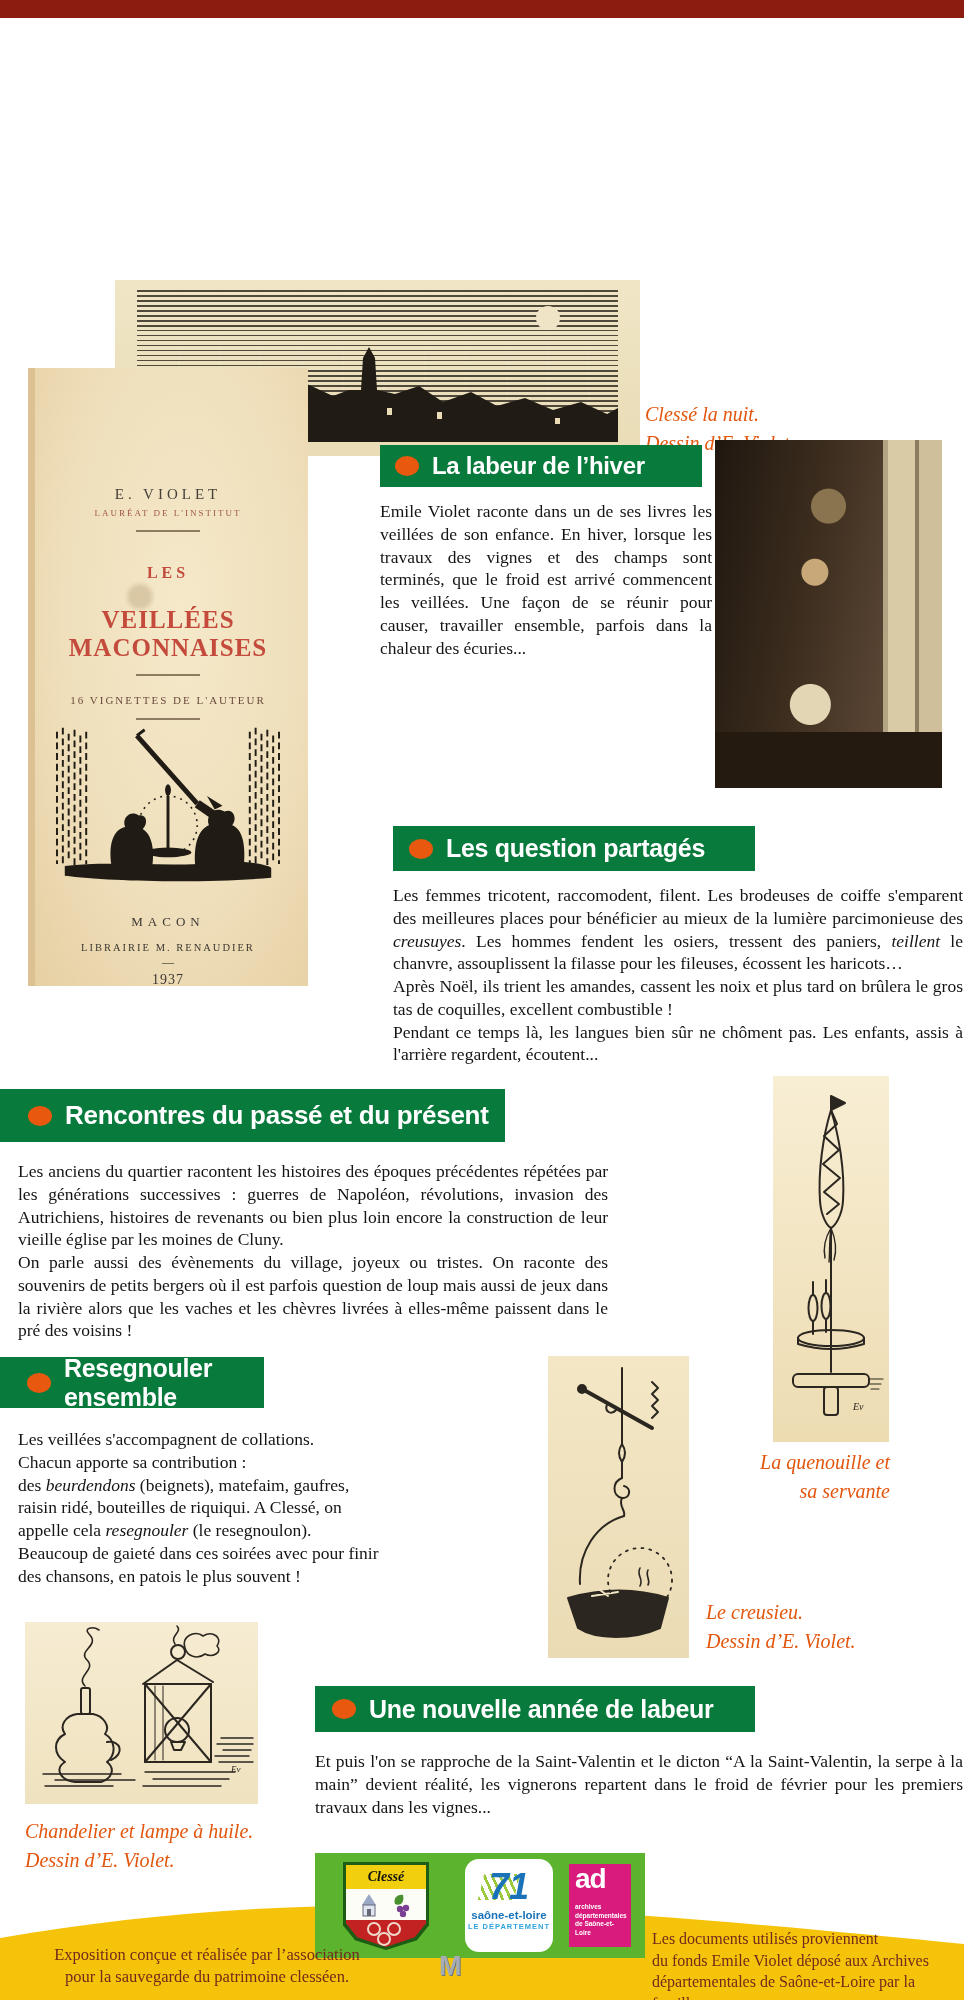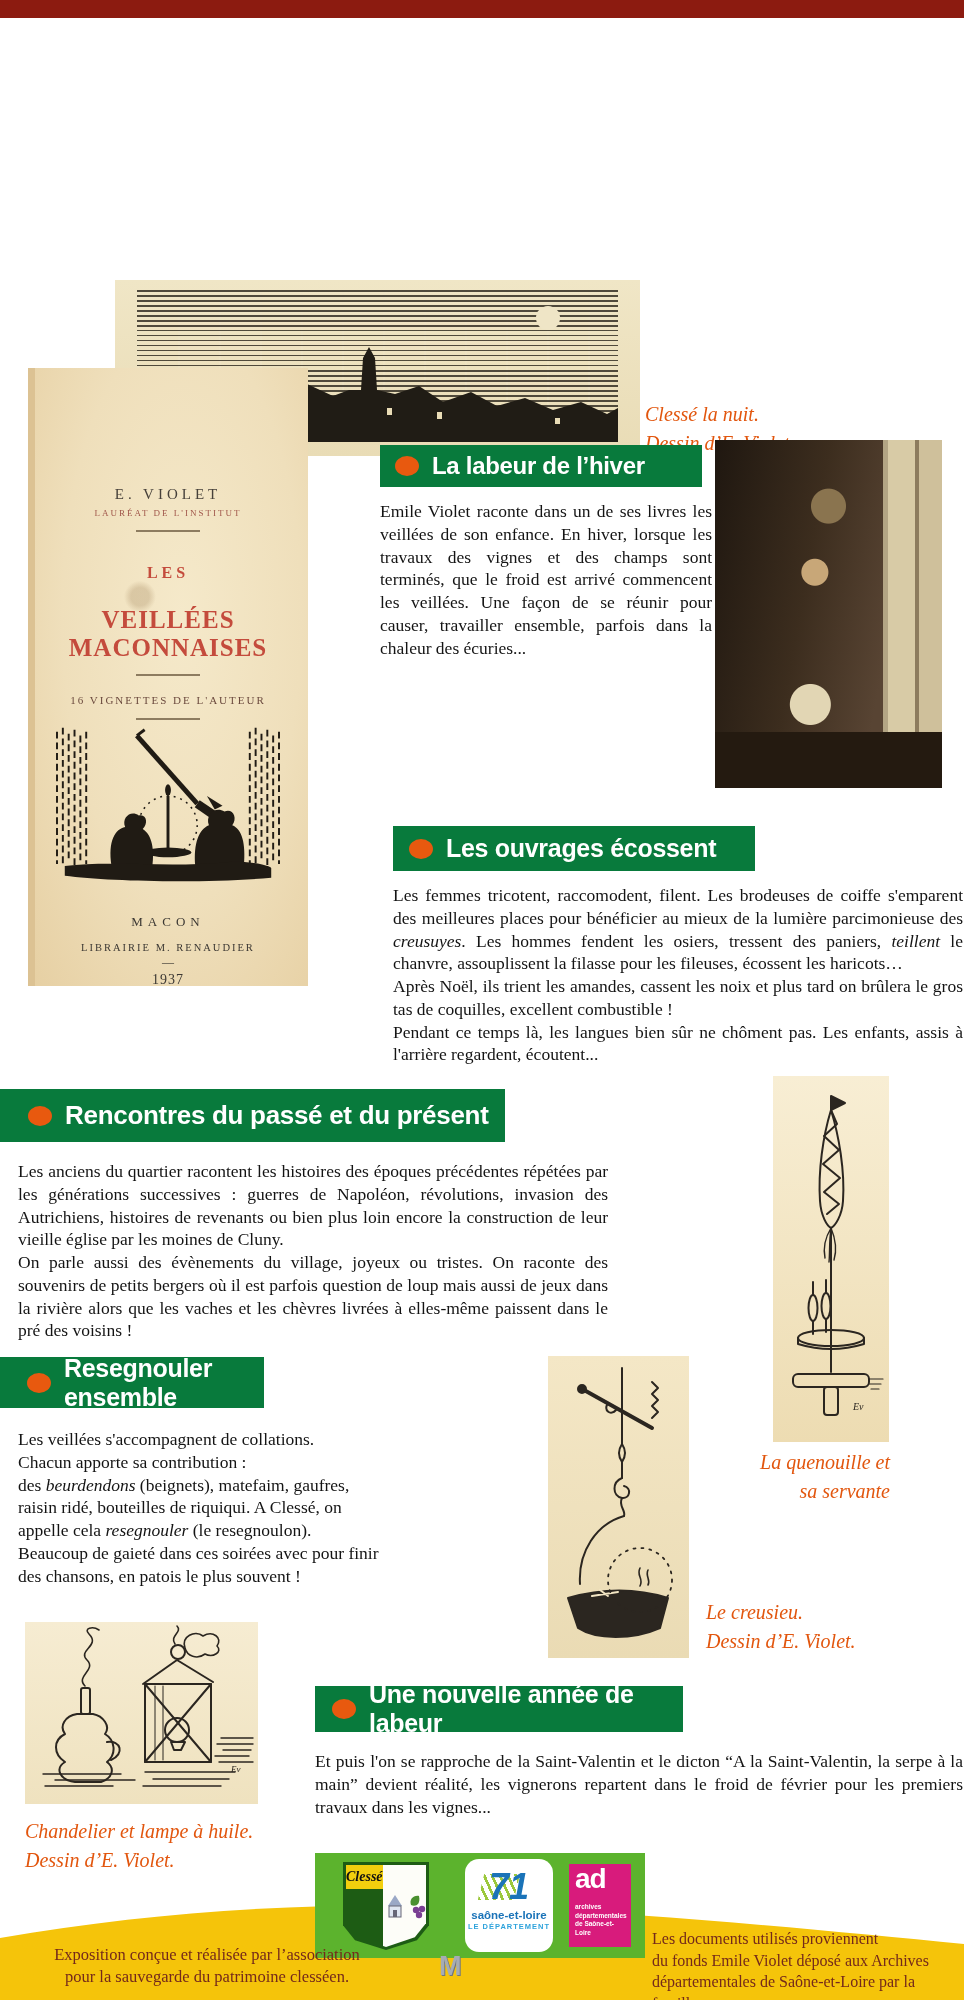--- a/index.html
+++ b/index.html
@@ -68,21 +68,21 @@
   .b-year{margin-top:2px;font-size:14px;letter-spacing:1px;}
 
   
   .banner{position:absolute;background:var(--banner-green);color:#fff;display:flex;align-items:center;
           font-family:"Liberation Sans",sans-serif;font-weight:bold;letter-spacing:-0.3px;}
   .bdot{width:24px;height:20px;border-radius:50%;background:var(--accent-orange);margin-right:13px;flex:none;}
   .banner-chaleur{left:380px;top:445px;width:322px;height:42px;padding-left:15px;font-size:24px;}
   .banner-ouvrages{left:393px;top:826px;width:362px;height:45px;padding-left:16px;font-size:25px;}
   .banner-rencontres{left:0;top:1089px;width:505px;height:53px;padding-left:28px;font-size:26px;}
   .banner-resegnouler{left:0;top:1357px;width:264px;height:51px;padding-left:27px;font-size:25px;}
-  .banner-labeur{left:315px;top:1686px;width:368px;height:46px;padding-left:17px;font-size:25px;}
+  .banner-labeur{left:315px;top:1686px;width:440px;height:46px;padding-left:17px;font-size:25px;}
 
   
   .body-text{position:absolute;margin:0;font-size:17.5px;line-height:1.3;color:#141414;
              text-align:justify;white-space:pre-line;}
   .it{font-style:italic;}
   .text-chaleur{left:380px;top:500px;width:332px;}
   .text-ouvrages{left:393px;top:884px;width:570px;}
   .text-rencontres{left:18px;top:1160px;width:590px;}
   .text-resegnouler{left:18px;top:1428px;width:372px;text-align:left;}
   .text-labeur{left:315px;top:1750px;width:648px;}
@@ -96,21 +96,21 @@
       radial-gradient(circle at 50% 19%, #8a744f 0 17px, rgba(0,0,0,0) 18px),
       linear-gradient(to right, rgba(0,0,0,0) 0 74%, #b3a584 74% 76%, #d8cba6 76% 88%, #8d7c5e 88% 90%, #cfc09b 90%),
       linear-gradient(100deg,#1f1710,#3c2d1e 40%,#584433 72%);}
 
   
   .yellow-band{position:absolute;left:0;top:1898px;width:964px;height:102px;}
   .logos{position:absolute;left:315px;top:1853px;width:330px;height:105px;background:var(--header-green);}
   .coat{position:absolute;left:28px;top:9px;width:86px;height:88px;}
   .shield-outer{width:100%;height:100%;background:#1d5c14;position:relative;
     clip-path:polygon(0 0,100% 0,100% 72%,86% 89%,50% 100%,14% 89%,0 72%);}
-  .shield-inner{position:absolute;left:3px;top:3px;right:3px;bottom:3px;display:flex;flex-direction:row;
+  .shield-inner{position:absolute;left:3px;top:3px;right:3px;bottom:3px;display:flex;flex-direction:column;
     clip-path:polygon(0 0,100% 0,100% 71%,86% 88%,50% 100%,14% 88%,0 71%);}
   .c-top{height:24px;background:#f2cf0e;display:flex;align-items:center;justify-content:center;
     font-weight:bold;font-style:italic;font-size:14px;color:#111;}
   .c-mid{flex:1;background:#fdfdf8;display:flex;align-items:center;justify-content:space-evenly;}
   .c-bot{height:27px;background:#c32222;display:flex;align-items:center;justify-content:center;}
   .dept{position:absolute;left:150px;top:6px;width:88px;height:93px;background:#fff;border-radius:14px;
         text-align:center;font-family:"Liberation Sans",sans-serif;overflow:hidden;}
   .d-glyph{position:relative;height:44px;margin-top:6px;}
   .d-stripes{position:absolute;left:16px;top:9px;width:36px;height:26px;transform:skewX(-14deg);
     background:repeating-linear-gradient(55deg,#9cc83c 0 2.5px, rgba(0,0,0,0) 2.5px 6.5px);}
@@ -205,21 +205,21 @@
 
   <div class="banner banner-chaleur">
     <span class="bdot"></span>
     <span>La labeur de l’hiver</span>
   </div>
   <p class="body-text text-chaleur">Emile Violet raconte dans un de ses livres les veillées de son enfance. En hiver, lorsque les travaux des vignes et des champs sont terminés, que le froid est arrivé commencent les veillées. Une façon de se réunir pour causer, travailler ensemble, parfois dans la chaleur des écuries...</p>
   <div class="photo-chaleur"></div>
 
   <div class="banner banner-ouvrages">
     <span class="bdot"></span>
-    <span>Les ouvrages écossent</span>
+    <span>Les question partagés</span>
   </div>
   <p class="body-text text-ouvrages"><span>Les femmes tricotent, raccomodent, filent. Les brodeuses de coiffe s'emparent des meilleures places pour bénéficier au mieux de la lumière parcimonieuse des </span><span class="it">creusuyes</span><span>. Les hommes fendent les osiers, tressent des paniers, </span><span class="it">teillent</span><span> le chanvre, assouplissent la filasse pour les fileuses, écossent les haricots…
 Après Noël, ils trient les amandes, cassent les noix et plus tard on brûlera le gros tas de coquilles, excellent combustible !
 Pendant ce temps là, les langues bien sûr ne chôment pas. Les enfants, assis à l'arrière regardent, écoutent...</span></p>
 
   <div class="banner banner-rencontres">
     <span class="bdot"></span>
     <span>Rencontres du passé et du présent</span>
   </div>
   <p class="body-text text-rencontres">Les anciens du quartier racontent les histoires des époques précédentes répétées par les générations successives : guerres de Napoléon, révolutions, invasion des Autrichiens, histoires de revenants ou bien plus loin encore la construction de leur vieille église par les moines de Cluny.

